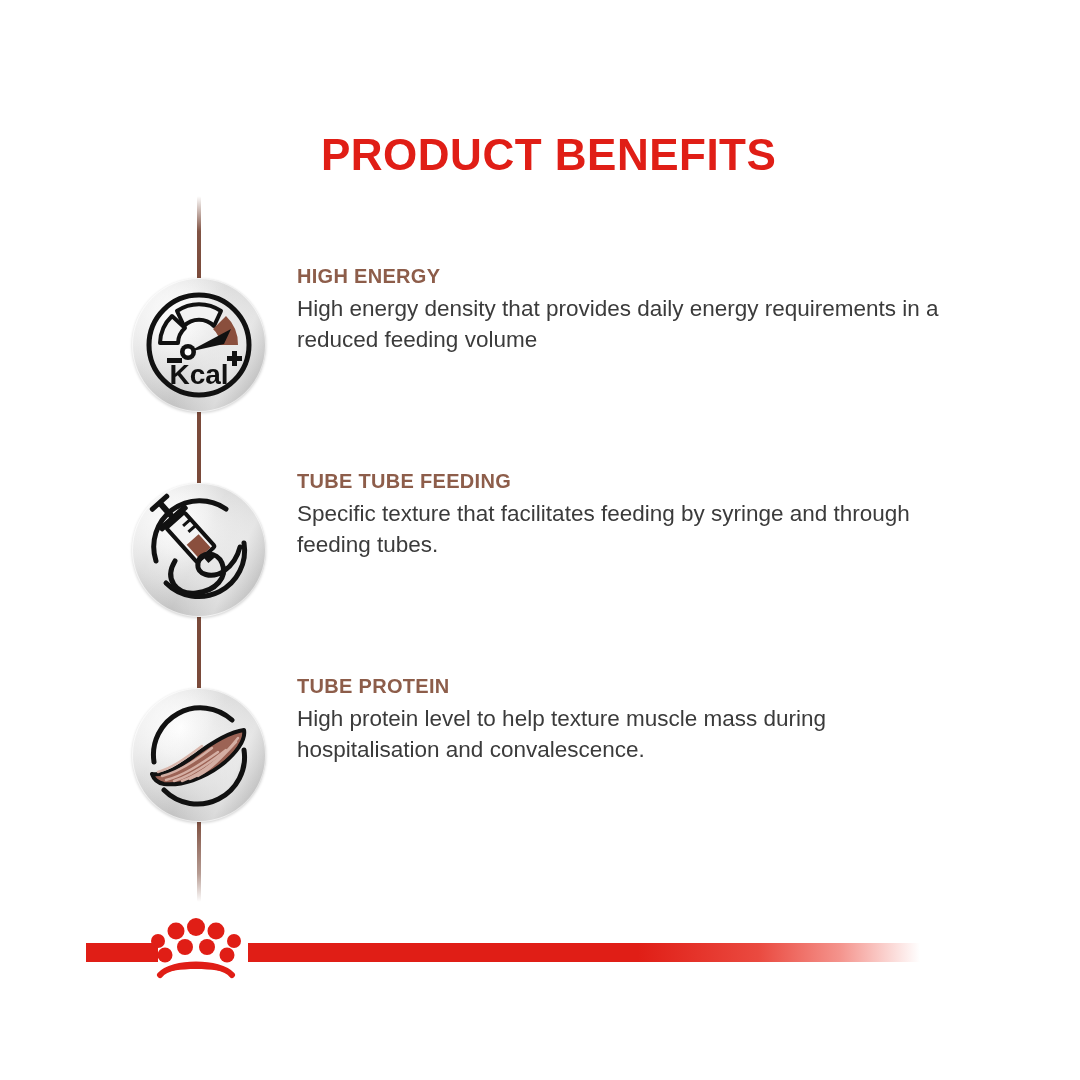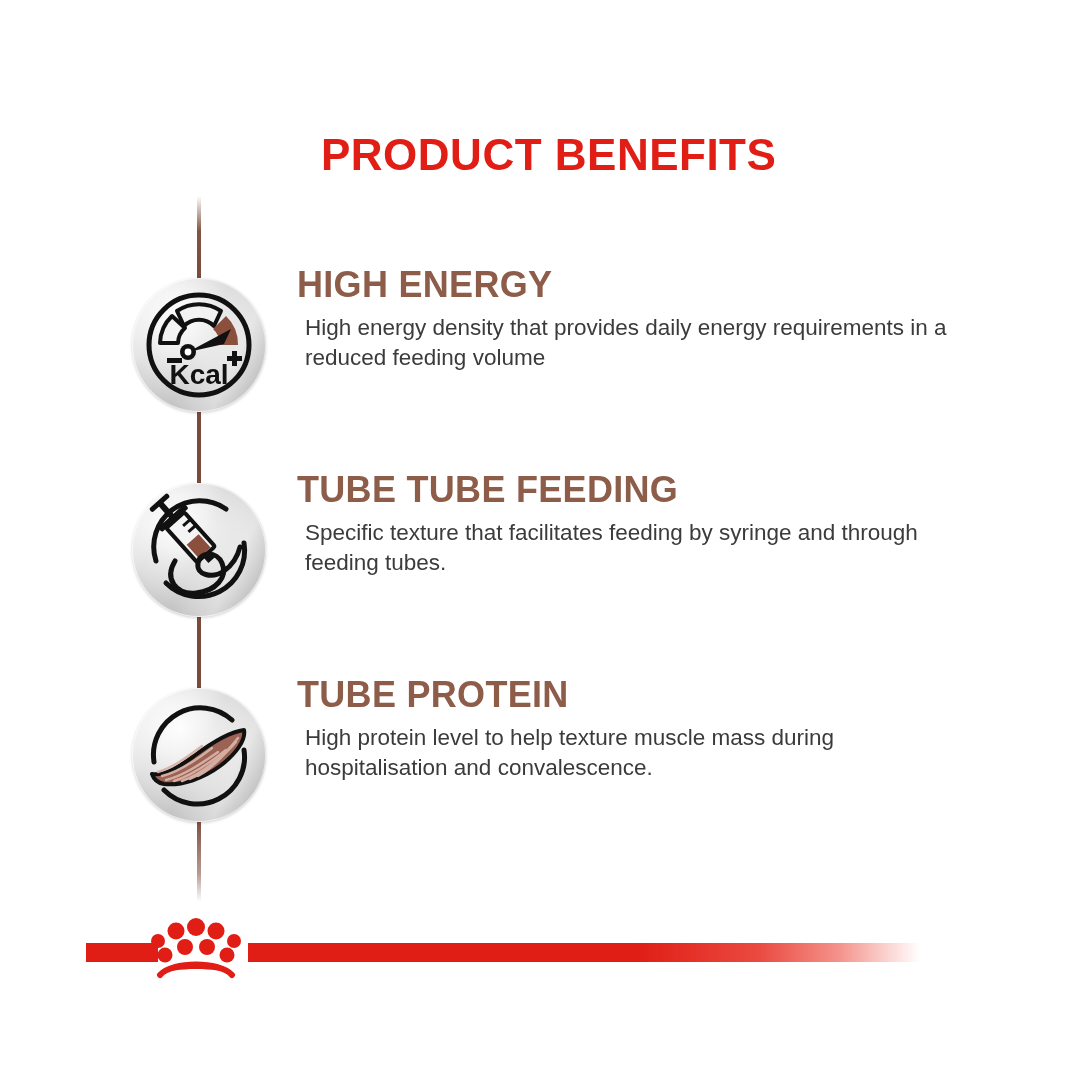--- a/index.html
+++ b/index.html
@@ -100,33 +100,33 @@
     z-index: 2;
   }
 
   .benefit-text {
     position: absolute;
     left: 297px;
     top: 0;
     width: 660px;
   }
   .benefit-heading {
-    font-size: 36px;
+    font-size: 20px;
     font-weight: bold;
     color: #8d5d4a;
     letter-spacing: 0.3px;
     line-height: 1.1;
     margin: 0 0 7px 0;
     white-space: nowrap;
   }
   .benefit-body {
     font-size: 22.5px;
     color: #3b3b3b;
     line-height: 1.36;
-    margin: 8px;
+    margin: 0;
     font-weight: normal;
   }
 
   
   .brand-bar {
     position: absolute;
     left: 0;
     top: 925px;
     width: 1080px;
     height: 60px;

